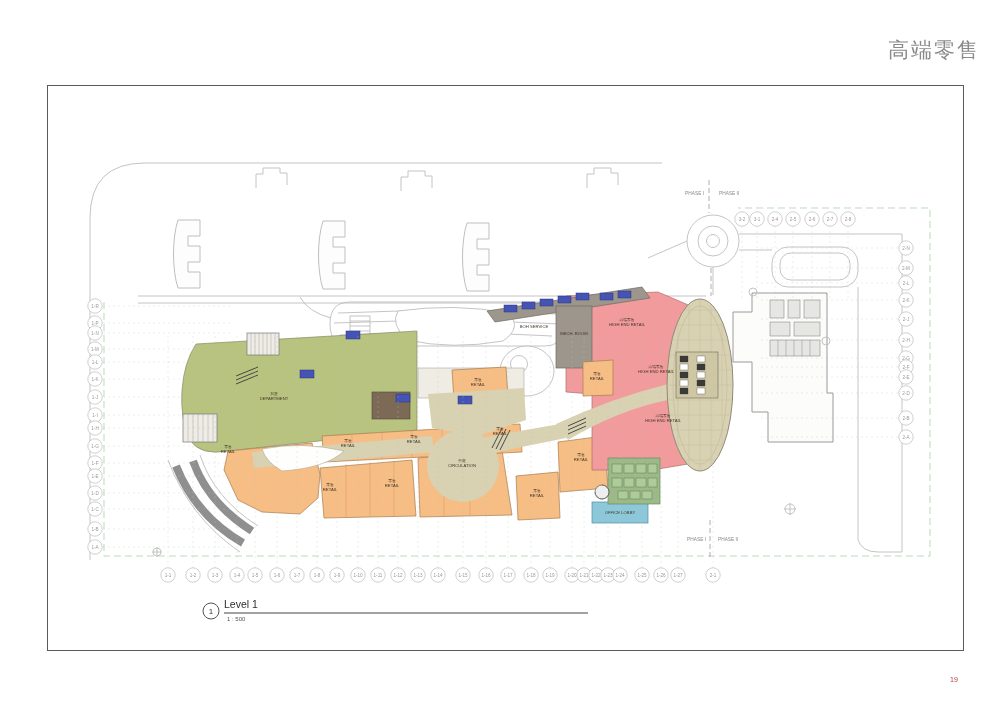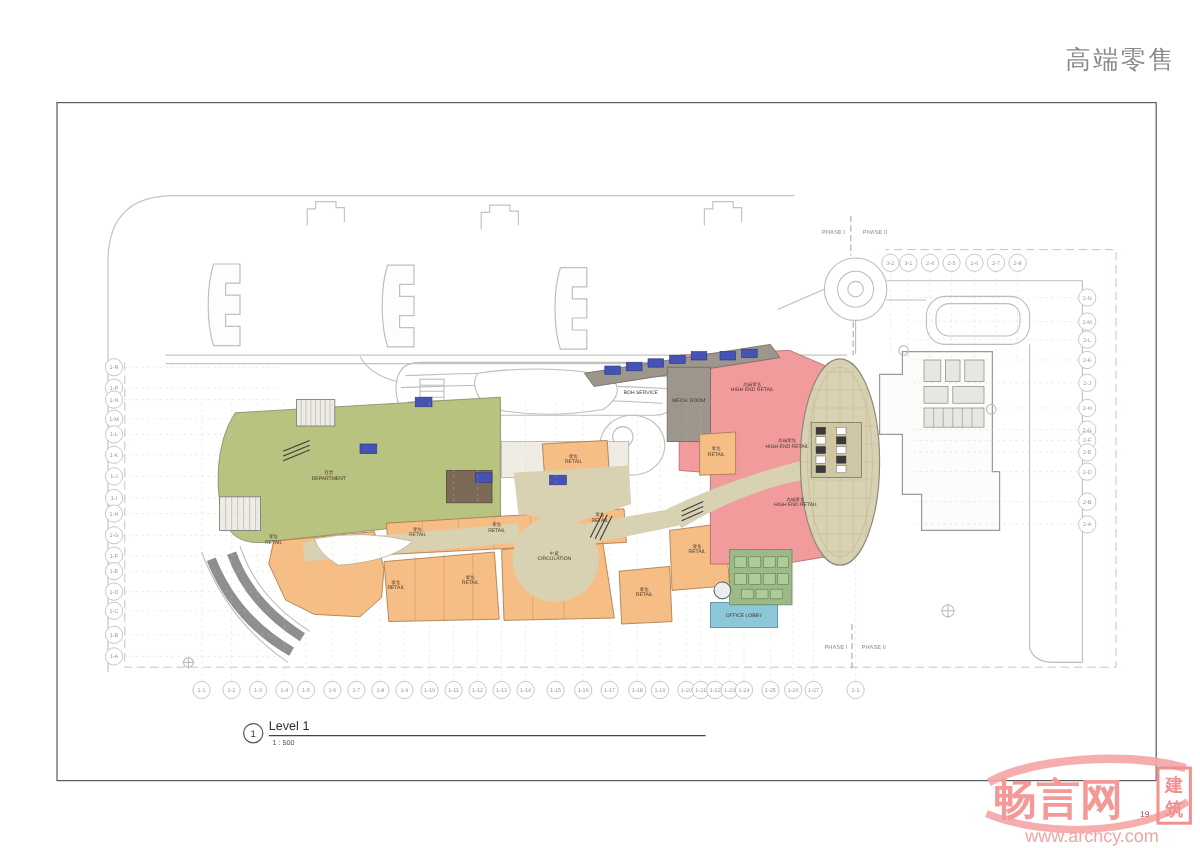--- a/index.html
+++ b/index.html
@@ -484,26 +484,15 @@
 
     <g>
       <circle cx="211" cy="611" r="8" fill="none" stroke="#555" stroke-width="1"></circle>
       <text class="cap-num" x="211" y="614">1</text>
       <text class="cap-name" x="224" y="608">Level 1</text>
       <path d="M224,613 H588" stroke="#444" stroke-width="1"></path>
       <text class="cap-scale" x="227" y="621">1 : 500</text>
     </g>
   </svg>
 
-  <div class="wm">
-    <svg width="180" height="83" viewBox="0 0 180 83">
-      <path d="M4,28 C40,8 118,2 168,16" stroke="#f4a4a4" stroke-width="7" fill="none" opacity=".9"></path>
-      <path d="M2,54 C50,74 128,72 170,44" stroke="#f4a4a4" stroke-width="6" fill="none" opacity=".9"></path>
-      <text class="wm-brand" x="8" y="54">畅言网</text>
-      <rect x="145" y="16" width="27" height="46" fill="none" stroke="#f29090" stroke-width="2.5"></rect>
-      <text class="wm-seal" x="158.5" y="35">建</text>
-      <text class="wm-seal" x="158.5" y="55">筑</text>
-      <text class="wm-url" x="90" y="78">www.archcy.com</text>
-    </svg>
-  </div>
 
   <div class="page-num">19</div>
 </div>
 
 </body></html>

